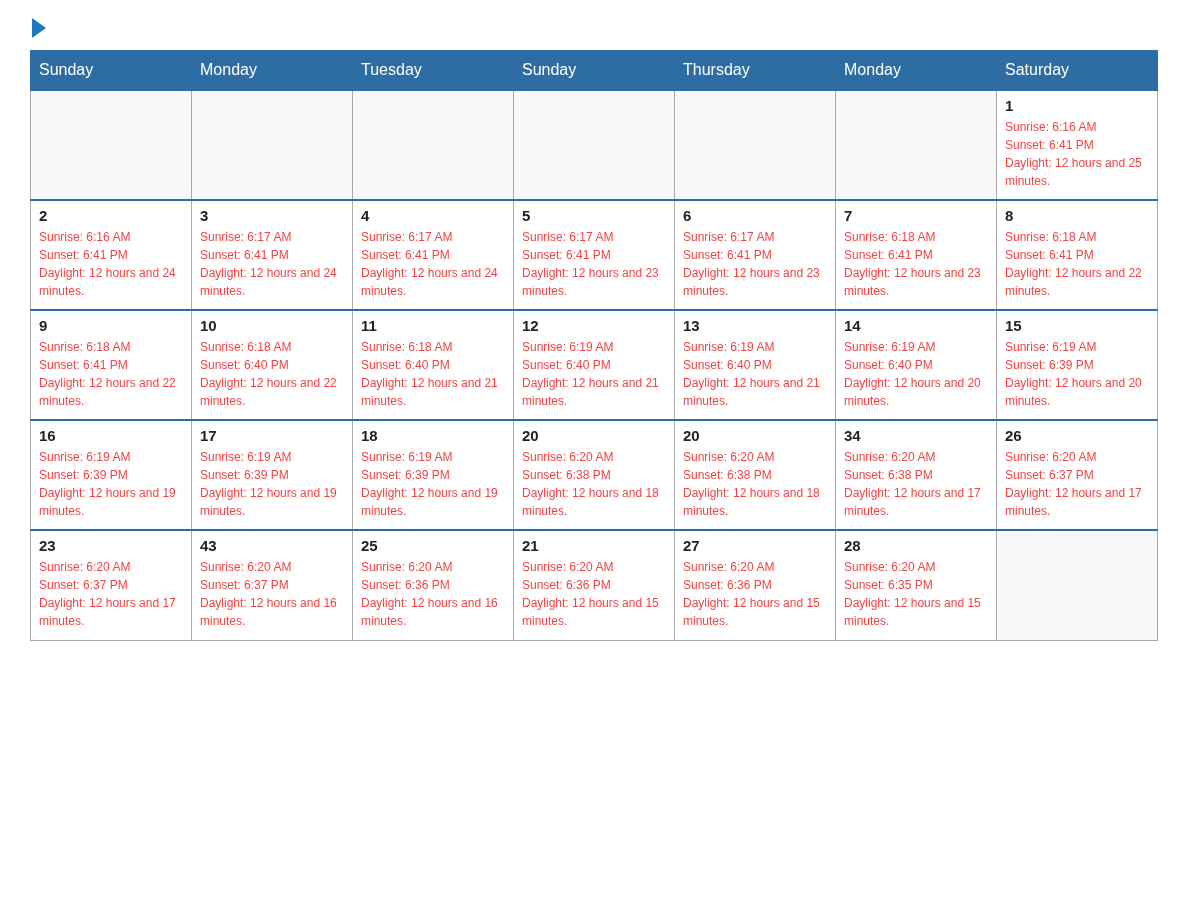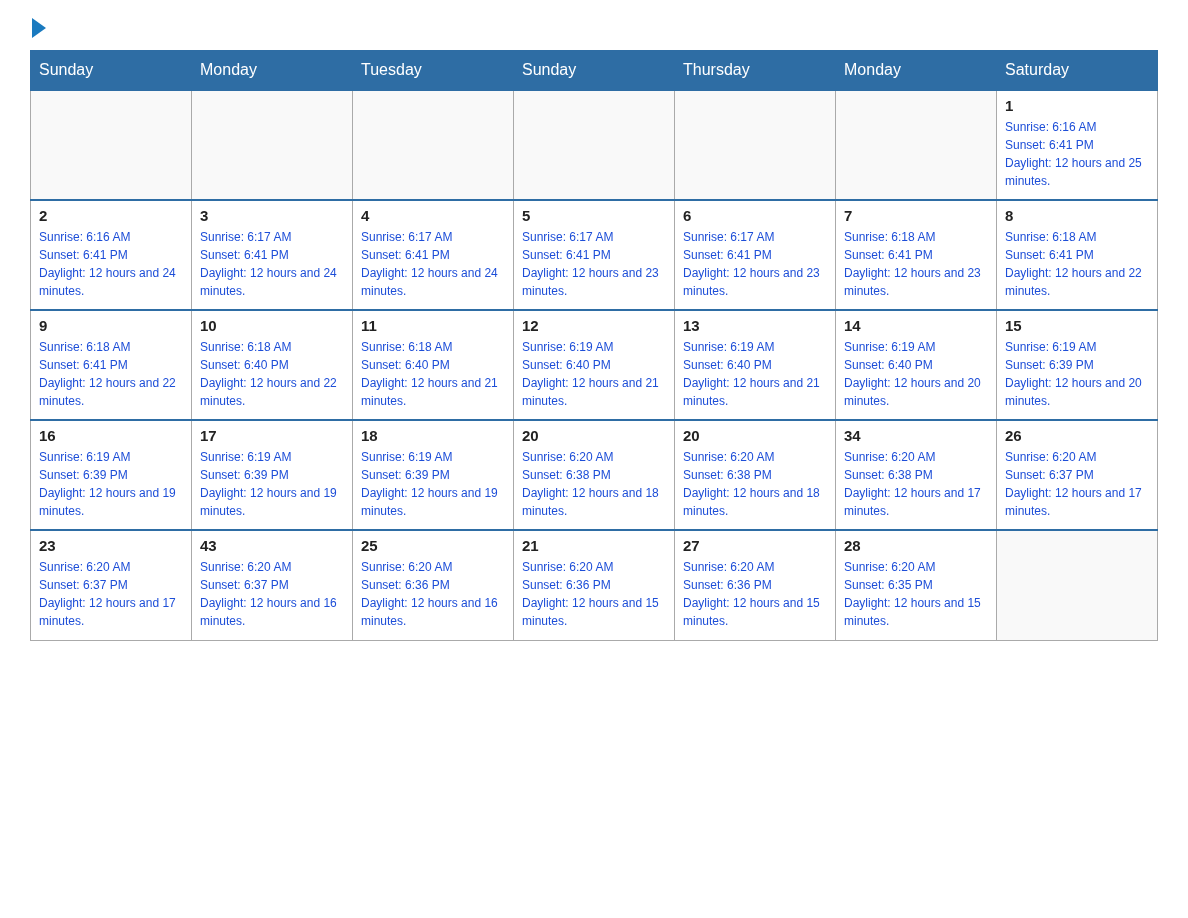--- a/index.html
+++ b/index.html
@@ -90,21 +90,21 @@
       background: #f9f9f9;
     }
     .day-number {
       font-size: 15px;
       font-weight: bold;
       color: #222;
       display: block;
       margin-bottom: 4px;
     }
     .day-info {
-      color: #1d4ed8;
+      color: #ef4444;
       font-size: 12px;
       line-height: 1.5;
     }
     
     .calendar-table tr.week-row td {
       border-top: 2px solid #2e6da4;
     }
   </style>
 </head>
 <body>

